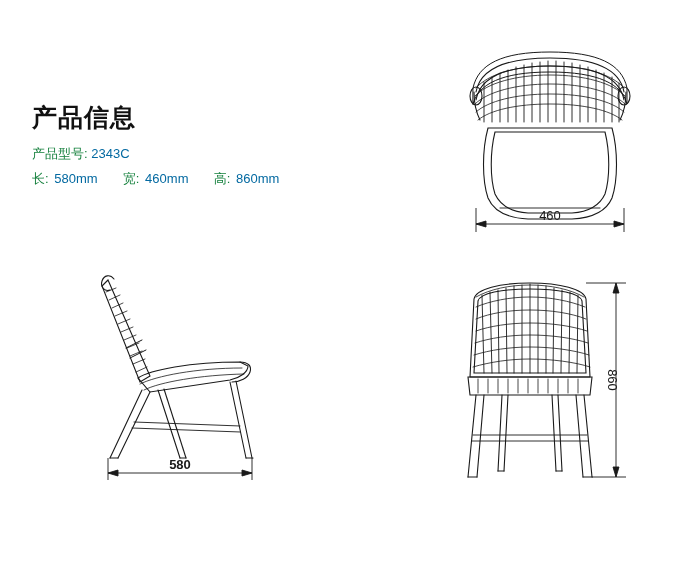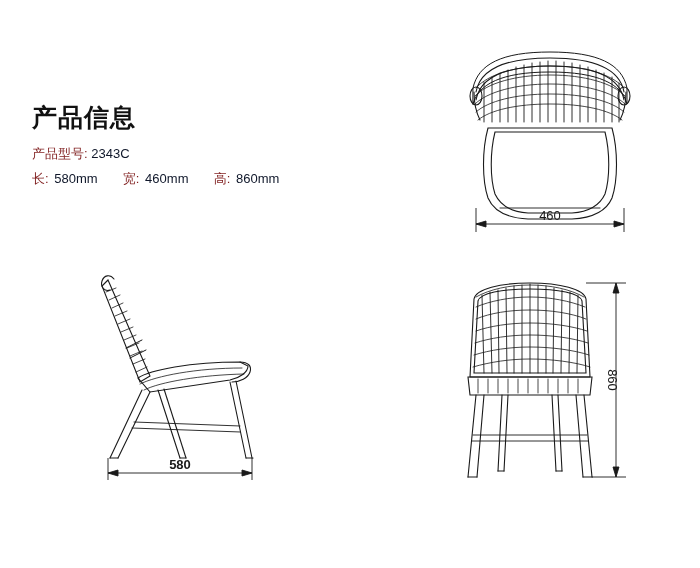--- a/index.html
+++ b/index.html
@@ -34,22 +34,22 @@
     margin: 0 0 14px 0;
     line-height: 1.1;
   }
   .info-line {
     font-size: 13px;
     color: #222222;
     margin: 0 0 9px 0;
     line-height: 1.3;
     white-space: nowrap;
   }
-  .info-line .lbl { color: #7f1d1d; }
-  .info-line .val { color: #0f172a; }
+  .info-line .lbl { color: #15803d; }
+  .info-line .val { color: #0369a1; }
   .dim-row span { margin-right: 2px; }
   .dim-gap { display: inline-block; width: 14px; }
 
   
   .drawing {
     position: absolute;
     text-align: center;
   }
   .drawing svg { display: block; }
 

